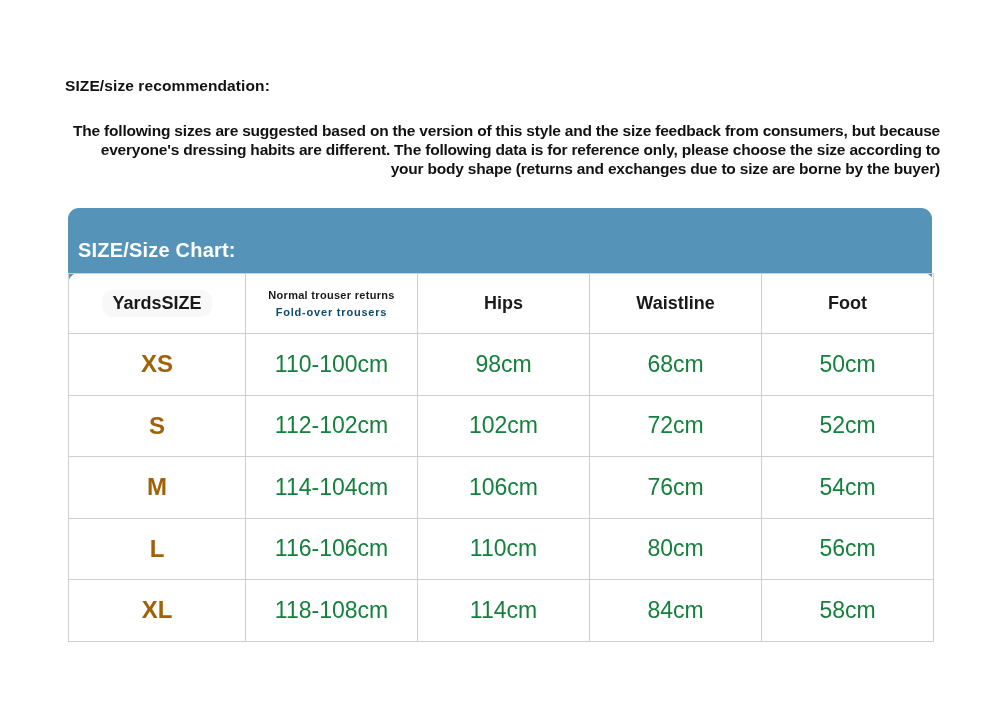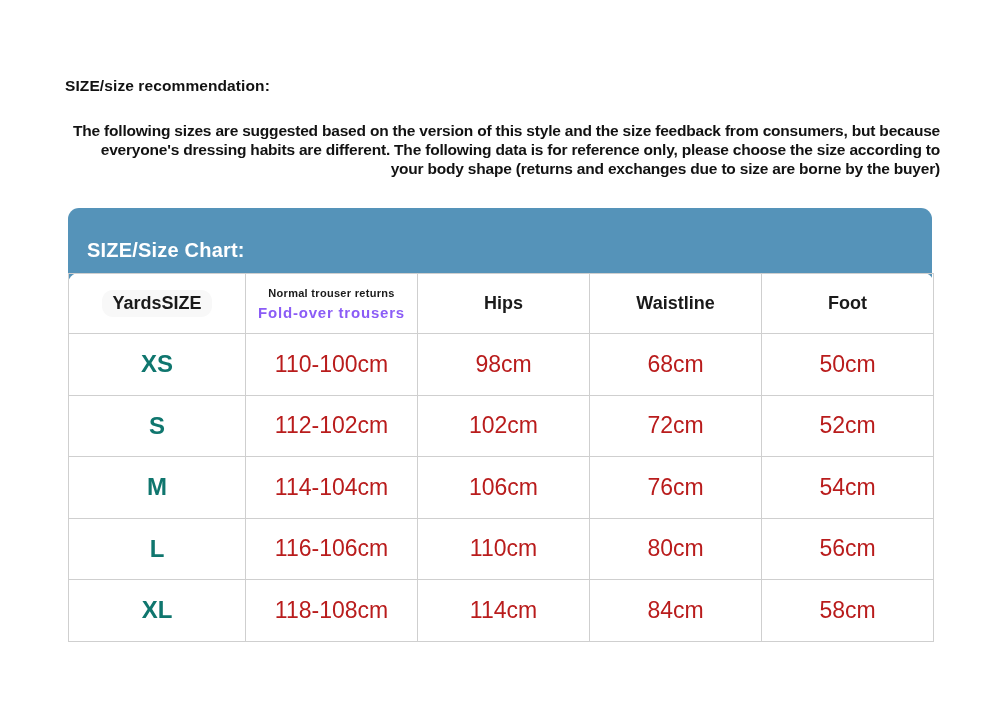--- a/index.html
+++ b/index.html
@@ -40,21 +40,21 @@
   }
   .chart-bar {
     position: absolute;
     left: 68px;
     top: 208px;
     width: 864px;
     height: 84px;
     background: #5593b9;
     display: flex;
     align-items: center;
-    padding-left: 19px;
+    padding-left: 10px;
   }
   .chart-bar-title {
     color: #ffffff;
     font-size: 20px;
     font-weight: bold;
     letter-spacing: 0.2px;
   }
   table.size-table {
     position: absolute;
     left: 68px;
@@ -88,34 +88,34 @@
     color: #1a1a1a;
   }
   .trouser-head .line1 {
     font-size: 11px;
     font-weight: bold;
     color: #1a1a1a;
     letter-spacing: 0.3px;
   }
   .trouser-head .line2 {
     margin-top: 5px;
-    font-size: 15px;
+    font-size: 11px;
     font-weight: bold;
-    color: #8b5cf6;
+    color: #0c4a6e;
     letter-spacing: 0.8px;
   }
   td.size-cell {
     font-size: 24px;
     font-weight: 600;
-    color: #0f766e;
+    color: #a16207;
   }
   td.val-cell {
     font-size: 23px;
     font-weight: 400;
-    color: #b91c1c;
+    color: #15803d;
   }
 </style>
 </head>
 <body>
 
 <div class="page">
 
   <div class="heading">SIZE/size recommendation:</div>
 
   <div class="disclaimer">The following sizes are suggested based on the version of this style and the size feedback from consumers, but because everyone's dressing habits are different. The following data is for reference only, please choose the size according to your body shape (returns and exchanges due to size are borne by the buyer)</div>

